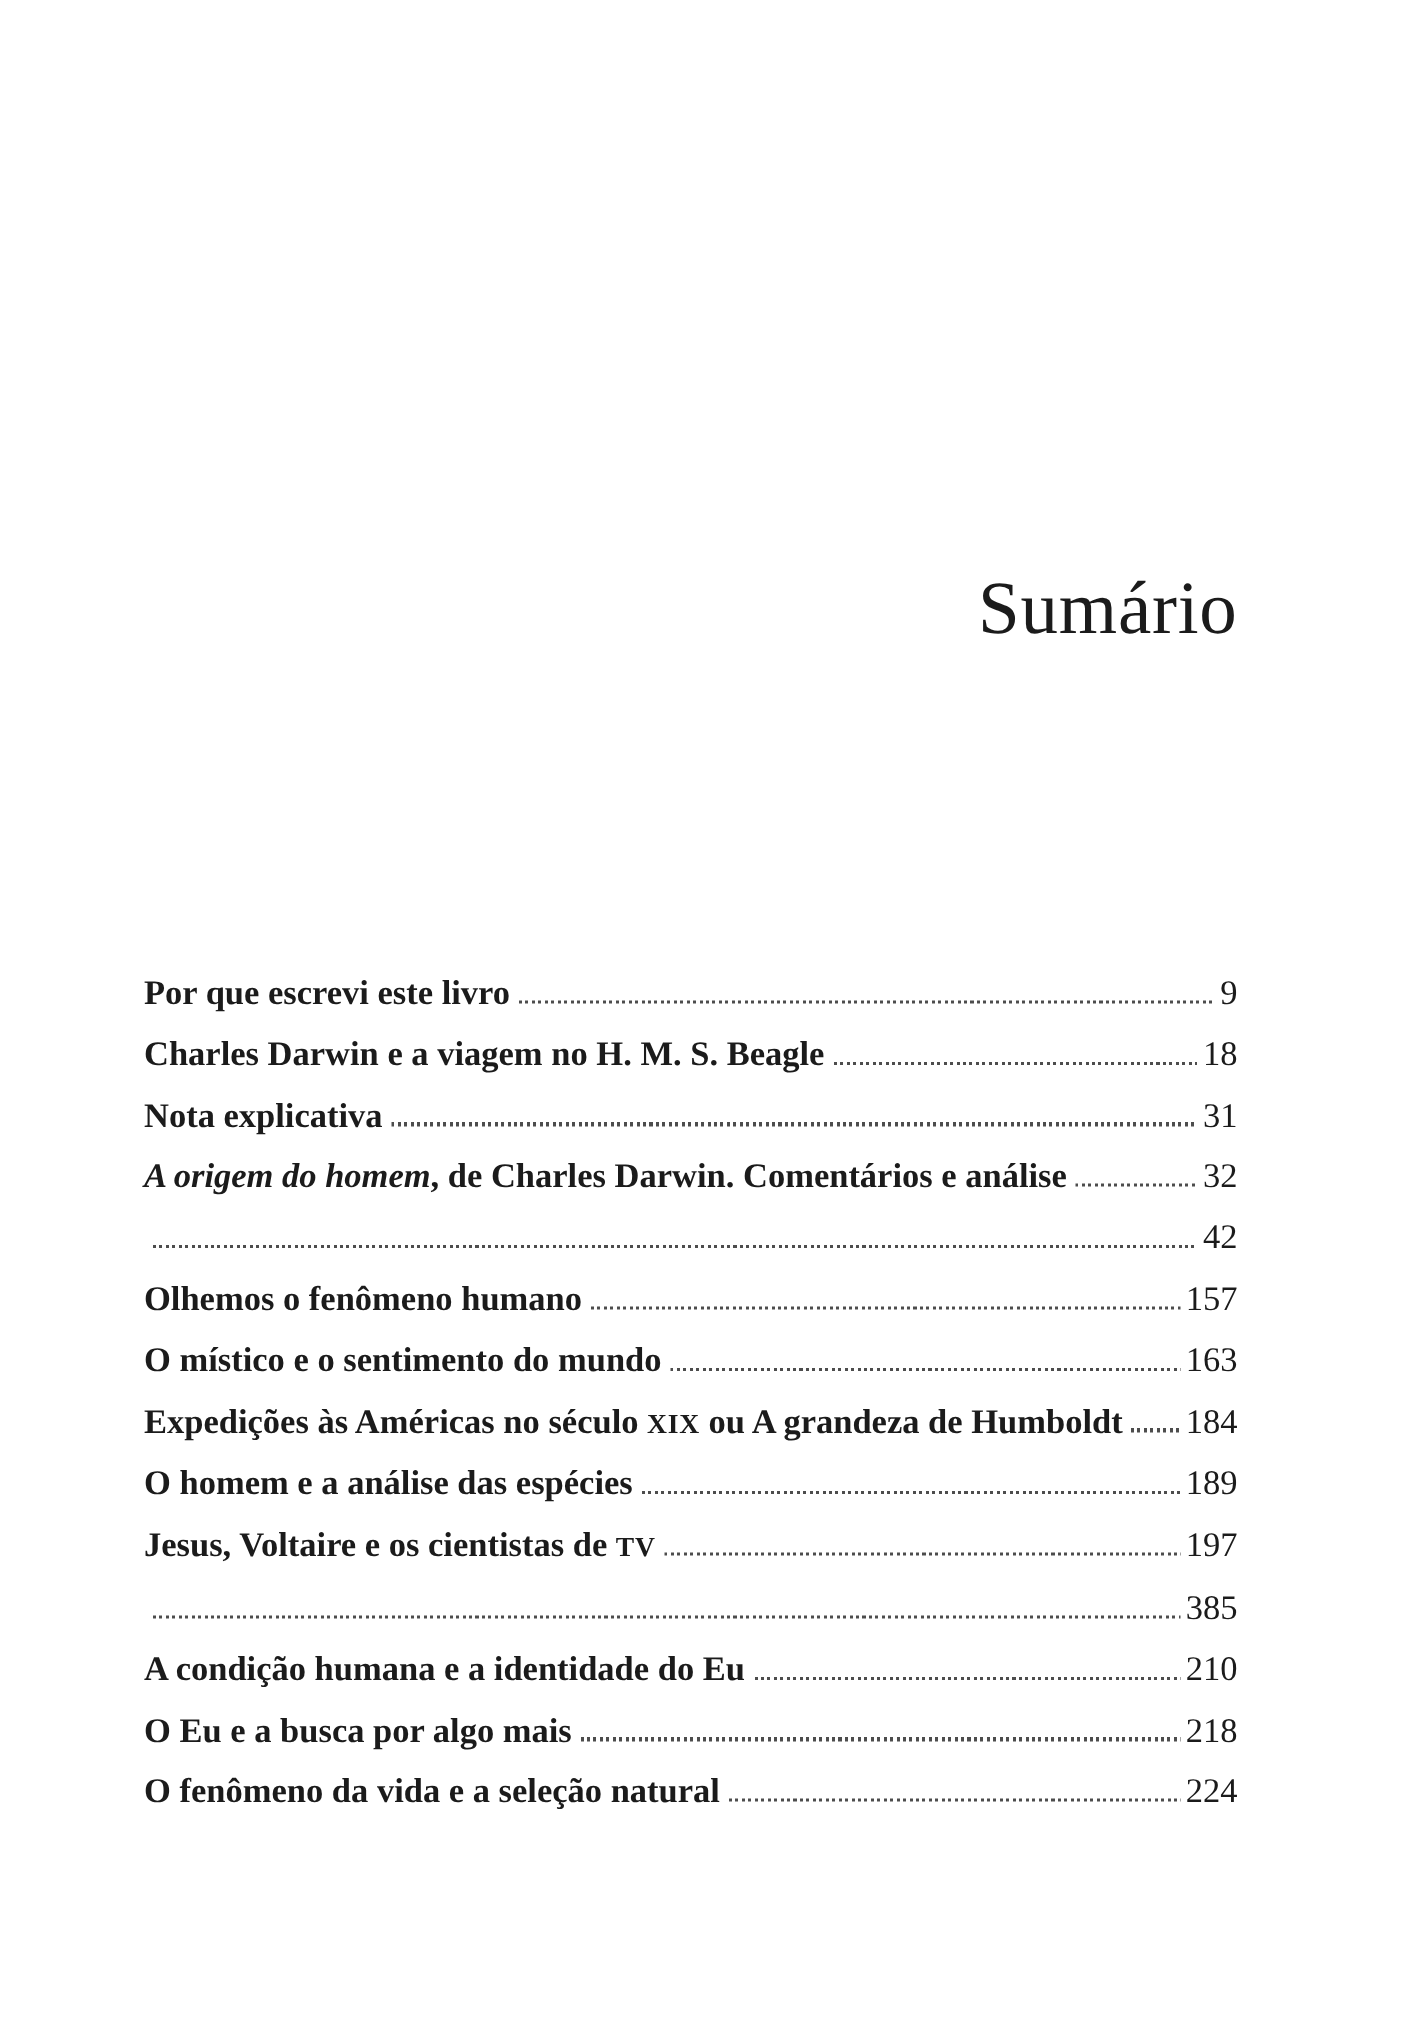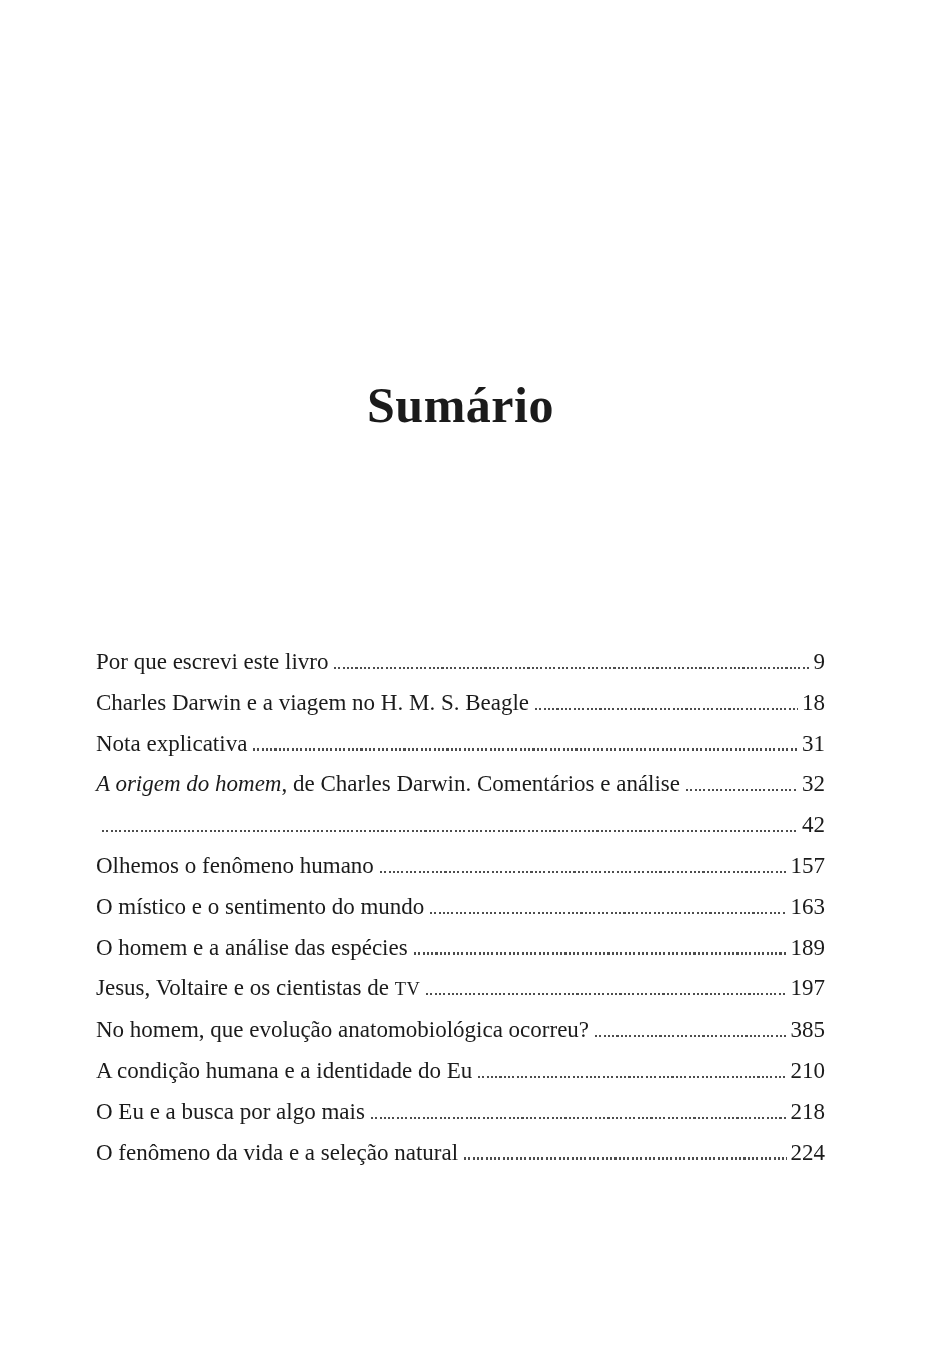--- a/index.html
+++ b/index.html
@@ -18,41 +18,41 @@
     overflow:hidden;
   }
   .page{
     position:absolute;inset:0;
     background:var(--page-bg);
   }
   .book-title{
     position:absolute;
     top:377px;left:96px;
     width:729px;
-    text-align:center;
+    text-align:right;
     font-size:50px;
     line-height:56px;
-    font-weight:700;
+    font-weight:400;
     letter-spacing:0.5px;
     color:var(--text-color);
   }
   .toc{
     position:absolute;
     top:642px;
     left:96px;
     right:120px;
   }
   .toc-entry{
     display:flex;
     align-items:baseline;
     line-height:40.8px;
     font-size:23px;
     white-space:nowrap;
   }
-  .toc-label{flex:0 0 auto;}
+  .toc-label{flex:0 0 auto;font-weight:bold;}
   .toc-label .it{font-style:italic;}
   .toc-label .sc{font-size:0.8em;letter-spacing:0.5px;}
   .toc-dots{
     flex:1 1 auto;
     min-width:10px;
     height:2.2px;
     margin:0 4px 0 6px;
     background-image:repeating-linear-gradient(
       to right,
       var(--dot-color) 0px,
@@ -101,31 +101,35 @@
         <span class="toc-label"><span>Olhemos o fenômeno humano</span></span>
         <span class="toc-dots"></span>
         <span class="toc-page">157</span>
       </div>
       <div class="toc-entry">
         <span class="toc-label"><span>O místico e o sentimento do mundo</span></span>
         <span class="toc-dots"></span>
         <span class="toc-page">163</span>
       </div>
       <div class="toc-entry">
+        <span class="toc-label"><span>Expedições às Américas no século </span><span class="sc">XIX</span><span> ou A grandeza de Humboldt</span></span>
+        <span class="toc-dots"></span>
+        <span class="toc-page">184</span>
+      </div>
+      <div class="toc-entry">
         <span class="toc-label"><span>O homem e a análise das espécies</span></span>
         <span class="toc-dots"></span>
         <span class="toc-page">189</span>
       </div>
       <div class="toc-entry">
         <span class="toc-label"><span>Jesus, Voltaire e os cientistas de </span><span class="sc">TV</span></span>
         <span class="toc-dots"></span>
         <span class="toc-page">197</span>
       </div>
       <div class="toc-entry">
-        <span class="toc-label"><span>No homem, que evolução anatomobiológica ocorreu?</span></span>
         <span class="toc-dots"></span>
         <span class="toc-page">385</span>
       </div>
       <div class="toc-entry">
         <span class="toc-label"><span>A condição humana e a identidade do Eu</span></span>
         <span class="toc-dots"></span>
         <span class="toc-page">210</span>
       </div>
       <div class="toc-entry">
         <span class="toc-label"><span>O Eu e a busca por algo mais</span></span>

